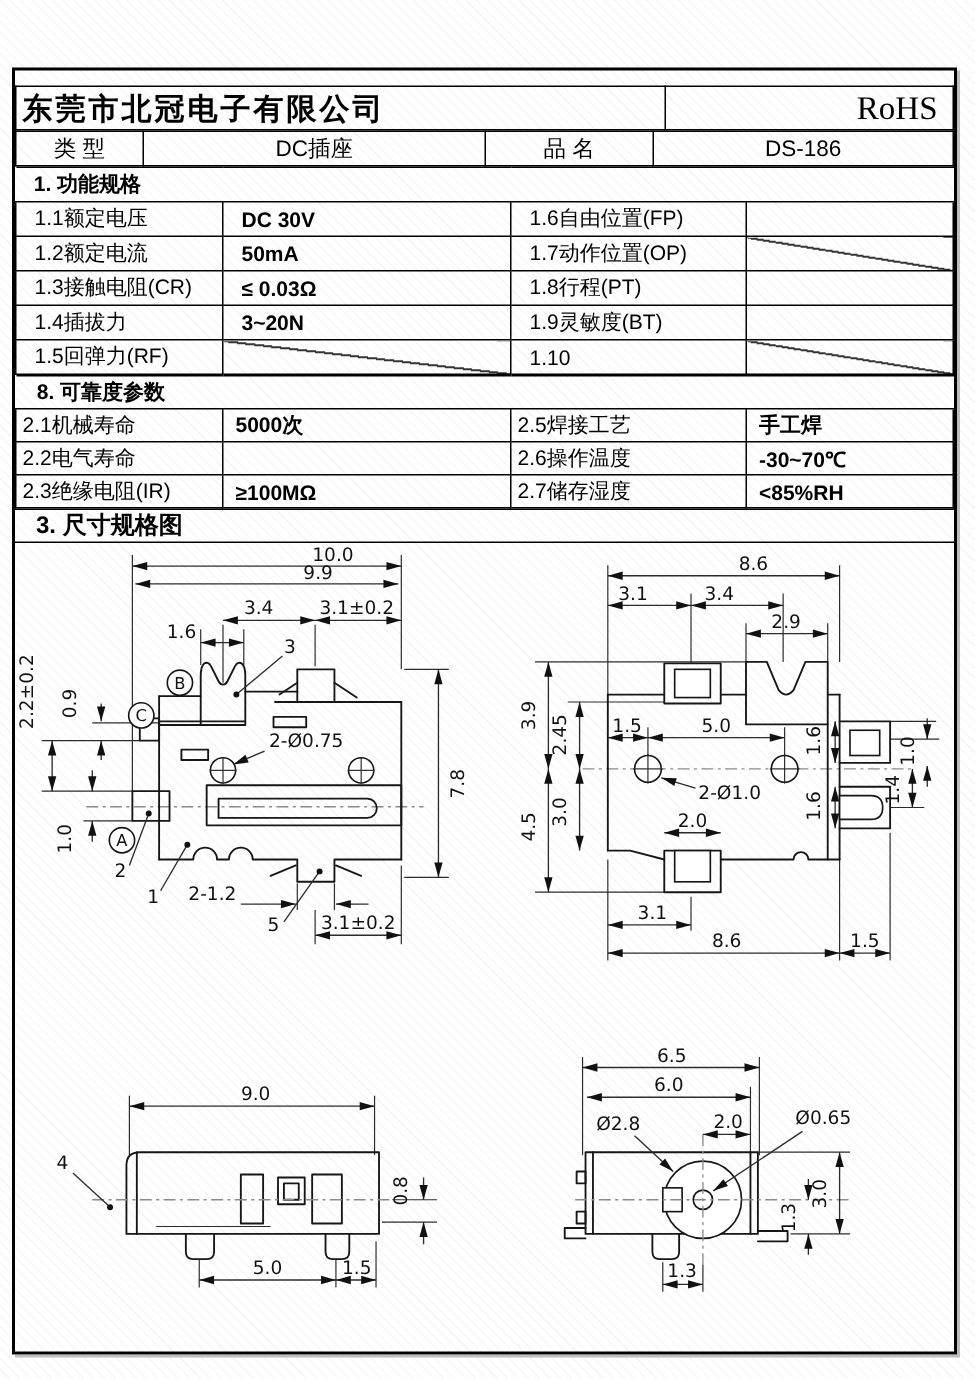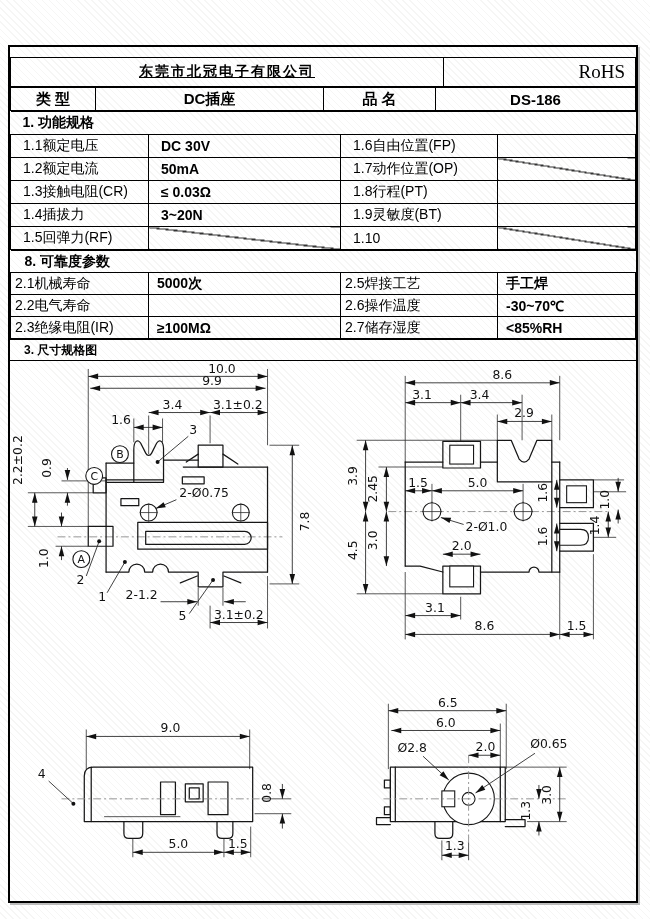--- a/index.html
+++ b/index.html
@@ -10,24 +10,24 @@
     font-family:"Liberation Sans",sans-serif;color:#000;
   }
   .page{
     position:absolute;left:8px;top:45px;width:630px;height:858px;
     border:2px solid #000;background:transparent;box-sizing:border-box;
     box-shadow:2px 2px 0 #bdbdbd;
   }
   table{border-collapse:collapse;width:100%;table-layout:fixed;}
   td{border:1px solid #000;padding:0 4px;overflow:hidden;white-space:nowrap;}
   .hdr1 td{height:28px;}
-  .company{font-size:14px;font-weight:bold;text-align:center;letter-spacing:2px;text-decoration:underline;}
-  .rohs{font-family:"Liberation Serif",serif;font-size:19px;text-align:right;padding-right:10px;}
-  .hdr2 td{height:22px;font-size:15px;font-weight:bold;text-align:center;}
-  .sect-title td{height:20px;font-size:12px;font-weight:bold;border-left:none;border-right:none;padding-left:14px;}
+  .company{font-size:20px;font-weight:bold;text-align:left;letter-spacing:2px;}
+  .rohs{font-family:"Liberation Serif",serif;font-size:22px;text-align:right;padding-right:10px;}
+  .hdr2 td{height:22px;font-size:15px;font-weight:normal;text-align:center;}
+  .sect-title td{height:20px;font-size:16px;font-weight:bold;border-left:none;border-right:none;padding-left:14px;}
   .s1 td{height:22px;font-size:14px;padding-left:12px;}
   .s2 td{height:21px;font-size:14px;}
   .lab{padding-left:4px;}
   .val{font-weight:bold;padding-left:8px;margin-top:17px;}
   .diag{background:linear-gradient(to top right,transparent calc(50% - 0.7px),#333 calc(50% - 0.7px),#333 calc(50% + 0.7px),transparent calc(50% + 0.7px));}
   .hdr-gap{height:10px;}
   
   svg .oline{fill:none;stroke:#161616;stroke-width:1.25;stroke-linejoin:round;stroke-linecap:round;}
   svg .thin{fill:none;stroke:#2b2b2b;stroke-width:0.8;}
   svg .dim{fill:none;stroke:#2b2b2b;stroke-width:0.9;}

